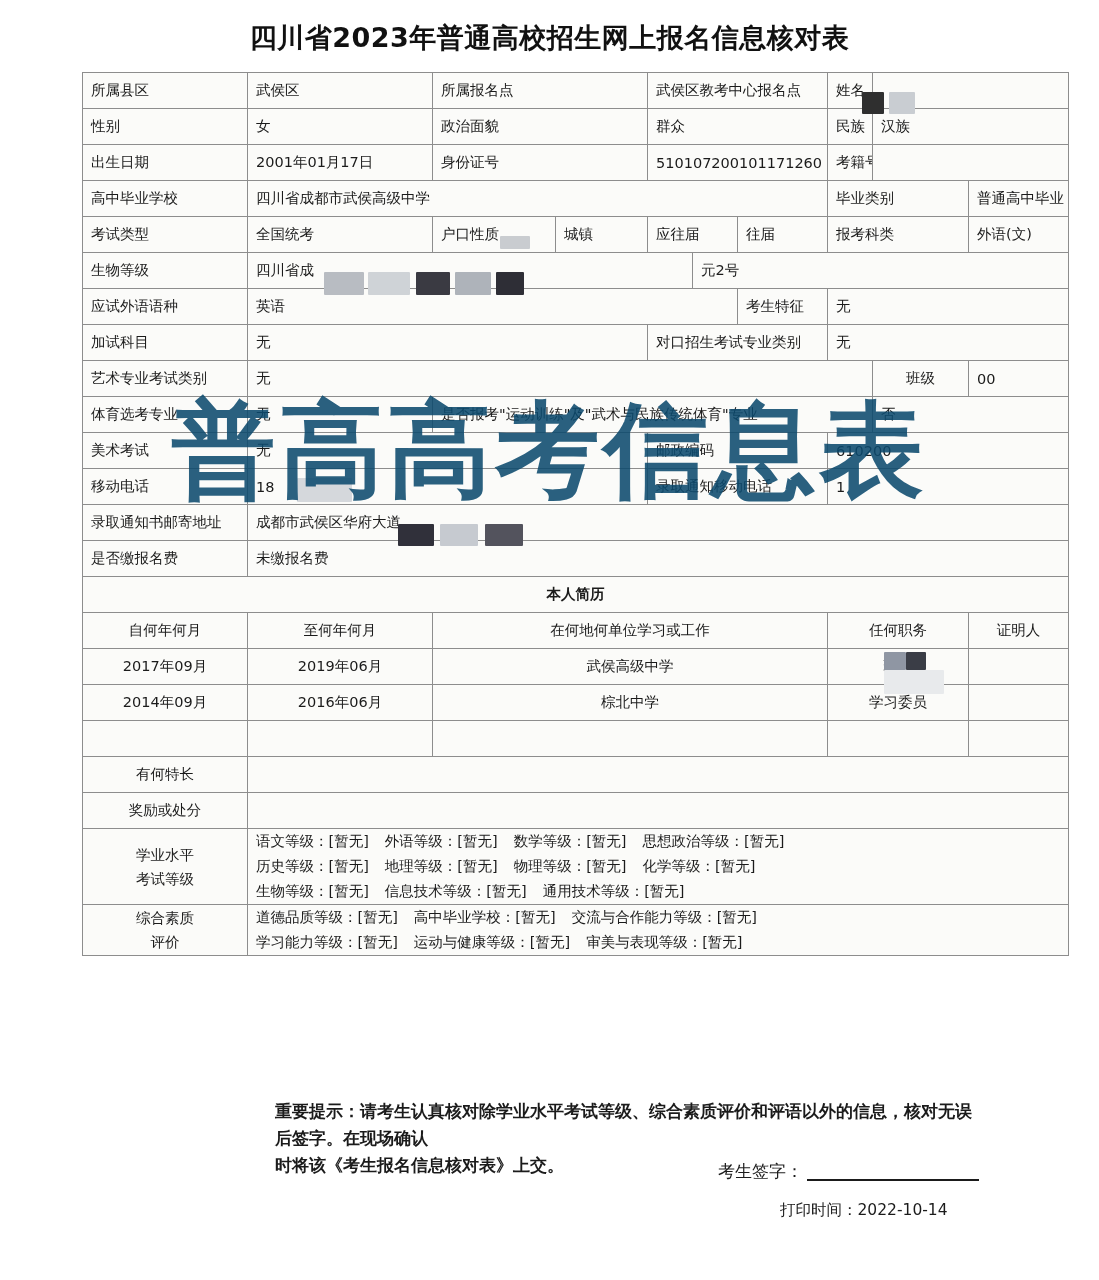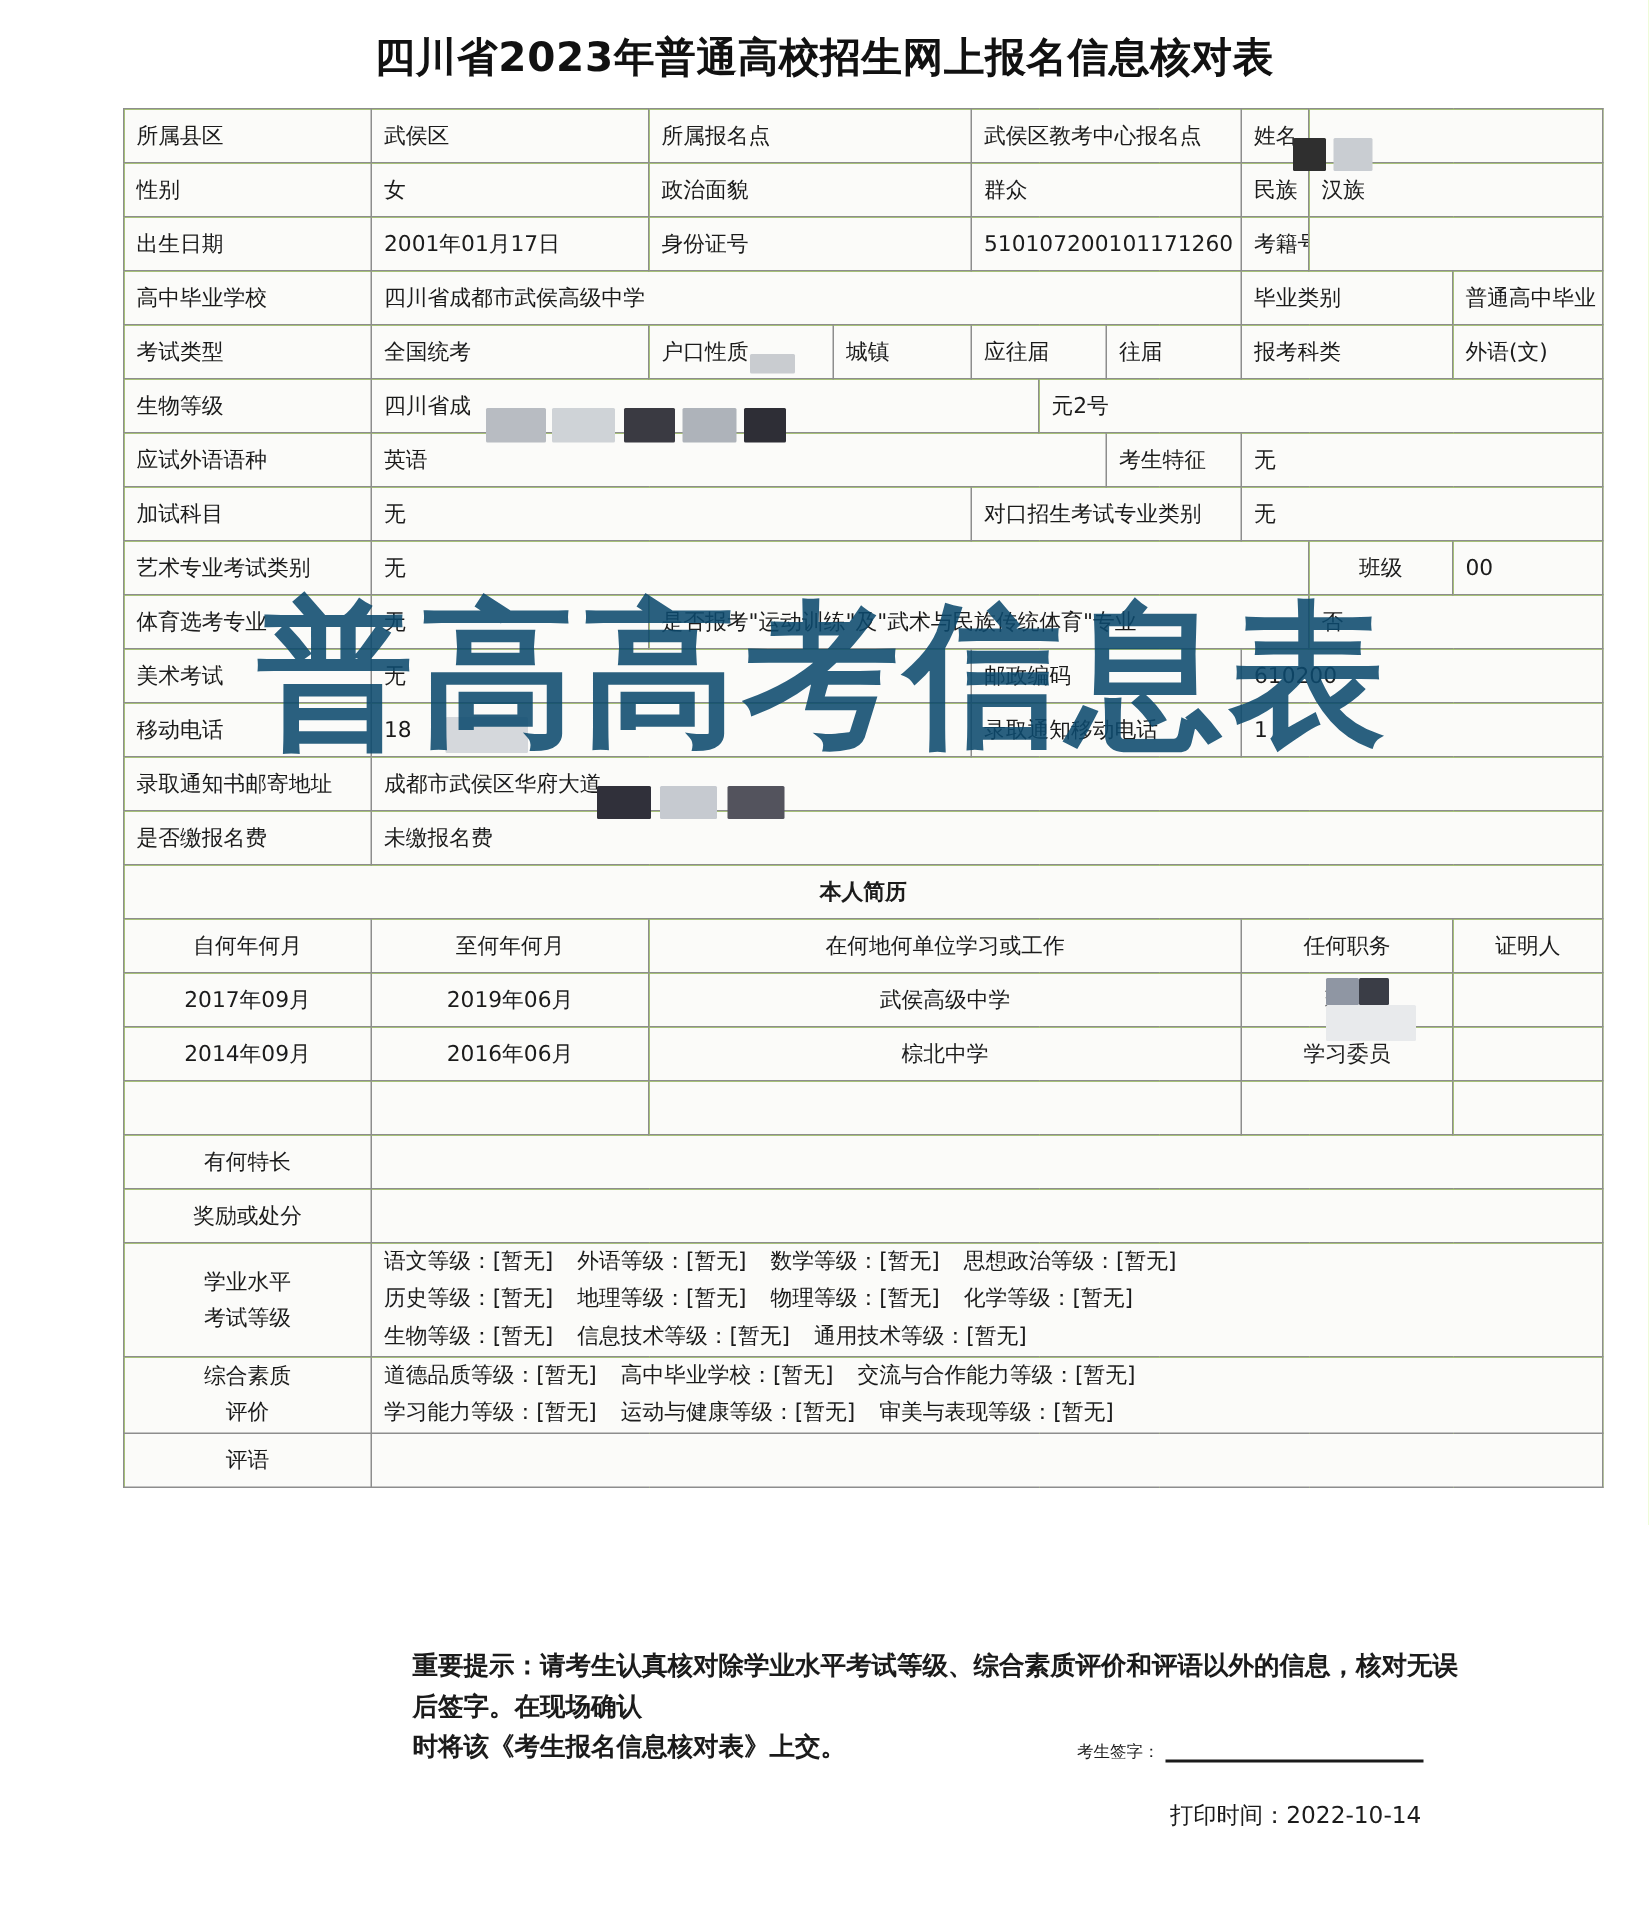--- a/index.html
+++ b/index.html
@@ -119,21 +119,21 @@
     width: 700px;
     font-size: 17px;
     line-height: 27px;
     color: #1b1b1b;
     font-weight: bold;
   }
   .sign-row {
     position: absolute;
     left: 718px;
     top: 1160px;
-    font-size: 11px;
+    font-size: 17px;
     color: #1b1b1b;
   }
   .sign-line {
     display: inline-block;
     width: 172px;
     border-bottom: 2px solid #1b1b1b;
     vertical-align: -4px;
     margin-left: 4px;
   }
   .print-row {
@@ -341,24 +341,20 @@
     <td class="multi" colspan="10">
       <span class="grade-line">
         <span class="grade-item">道德品质等级：[暂无]</span><span class="grade-item">高中毕业学校：[暂无]</span><span class="grade-item">交流与合作能力等级：[暂无]</span>
       </span>
       <span class="grade-line">
         <span class="grade-item">学习能力等级：[暂无]</span><span class="grade-item">运动与健康等级：[暂无]</span><span class="grade-item">审美与表现等级：[暂无]</span>
       </span>
     </td>
   </tr>
 
-  <tr>
-    <td class="lbl ctr">评语</td>
-    <td class="val" colspan="10"></td>
-  </tr>
 
 </tbody>
     </table>
 </div>
 
 <div class="redact" style="left:862px; top:92px; width:22px; height:22px; background:#2f2f2f;"></div>
 <div class="redact" style="left:889px; top:92px; width:26px; height:22px; background:#c9cdd2;"></div>
 
 <div class="redact" style="left:500px; top:236px; width:30px; height:13px; background:#c9ccd0;"></div>
 

